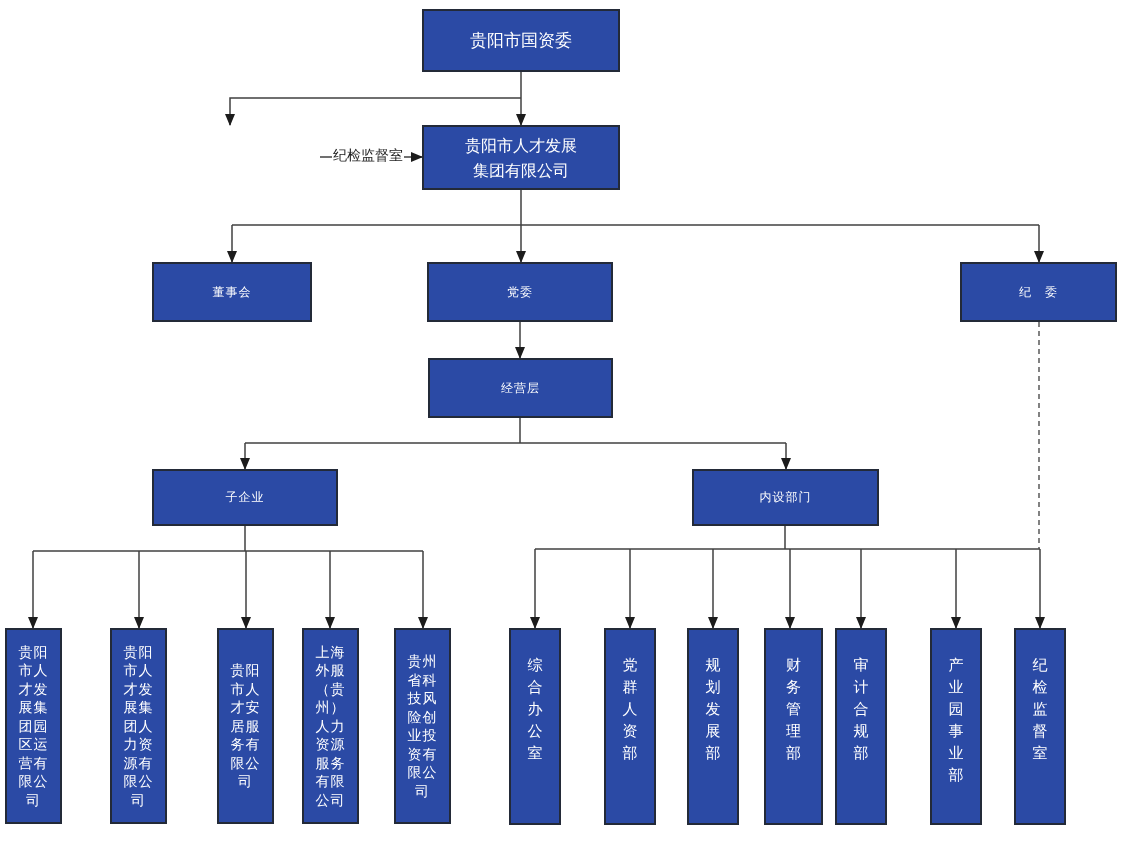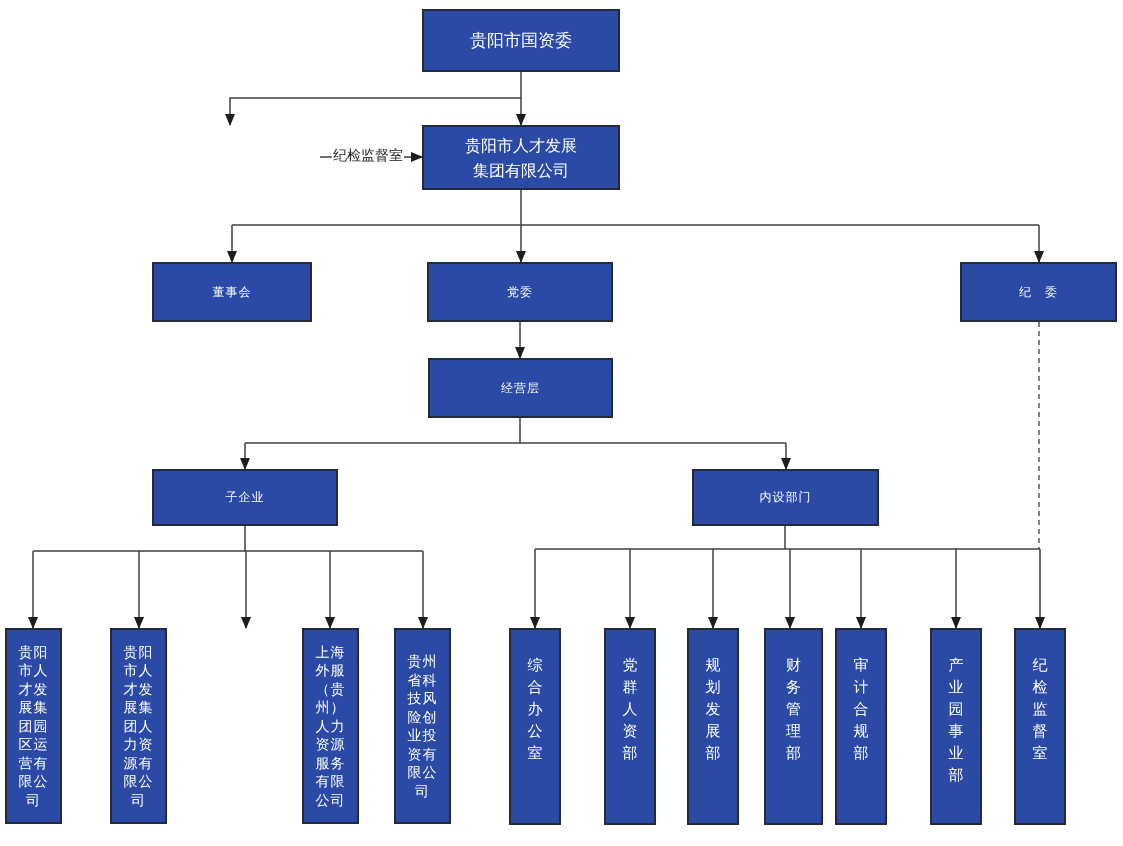--- a/index.html
+++ b/index.html
@@ -121,20 +121,23 @@
   <div class="box hb-l5" style="left:692px;top:469px;width:187px;height:57px">
     <span class="lbl">内设部门</span>
   </div>
 
   <div class="box vb vb-sub" style="left:5px;top:628px;width:57px;height:196px">
     <span class="lbl">贵阳市人才发展集团园区运营有限公司</span>
   </div>
   <div class="box vb vb-sub" style="left:110px;top:628px;width:57px;height:196px">
     <span class="lbl">贵阳市人才发展集团人力资源有限公司</span>
   </div>
+  <div class="box vb vb-sub" style="left:217px;top:628px;width:57px;height:196px">
+    <span class="lbl">贵阳市人才安居服务有限公司</span>
+  </div>
   <div class="box vb vb-sub" style="left:302px;top:628px;width:57px;height:196px">
     <span class="lbl">上海外服（贵州）人力资源服务有限公司</span>
   </div>
   <div class="box vb vb-sub" style="left:394px;top:628px;width:57px;height:196px">
     <span class="lbl">贵州省科技风险创业投资有限公司</span>
   </div>
 
   <div class="box vb vb-dept" style="left:509px;top:628px;width:52px;height:197px">
     <span class="lbl">综合办公室</span>
   </div>

